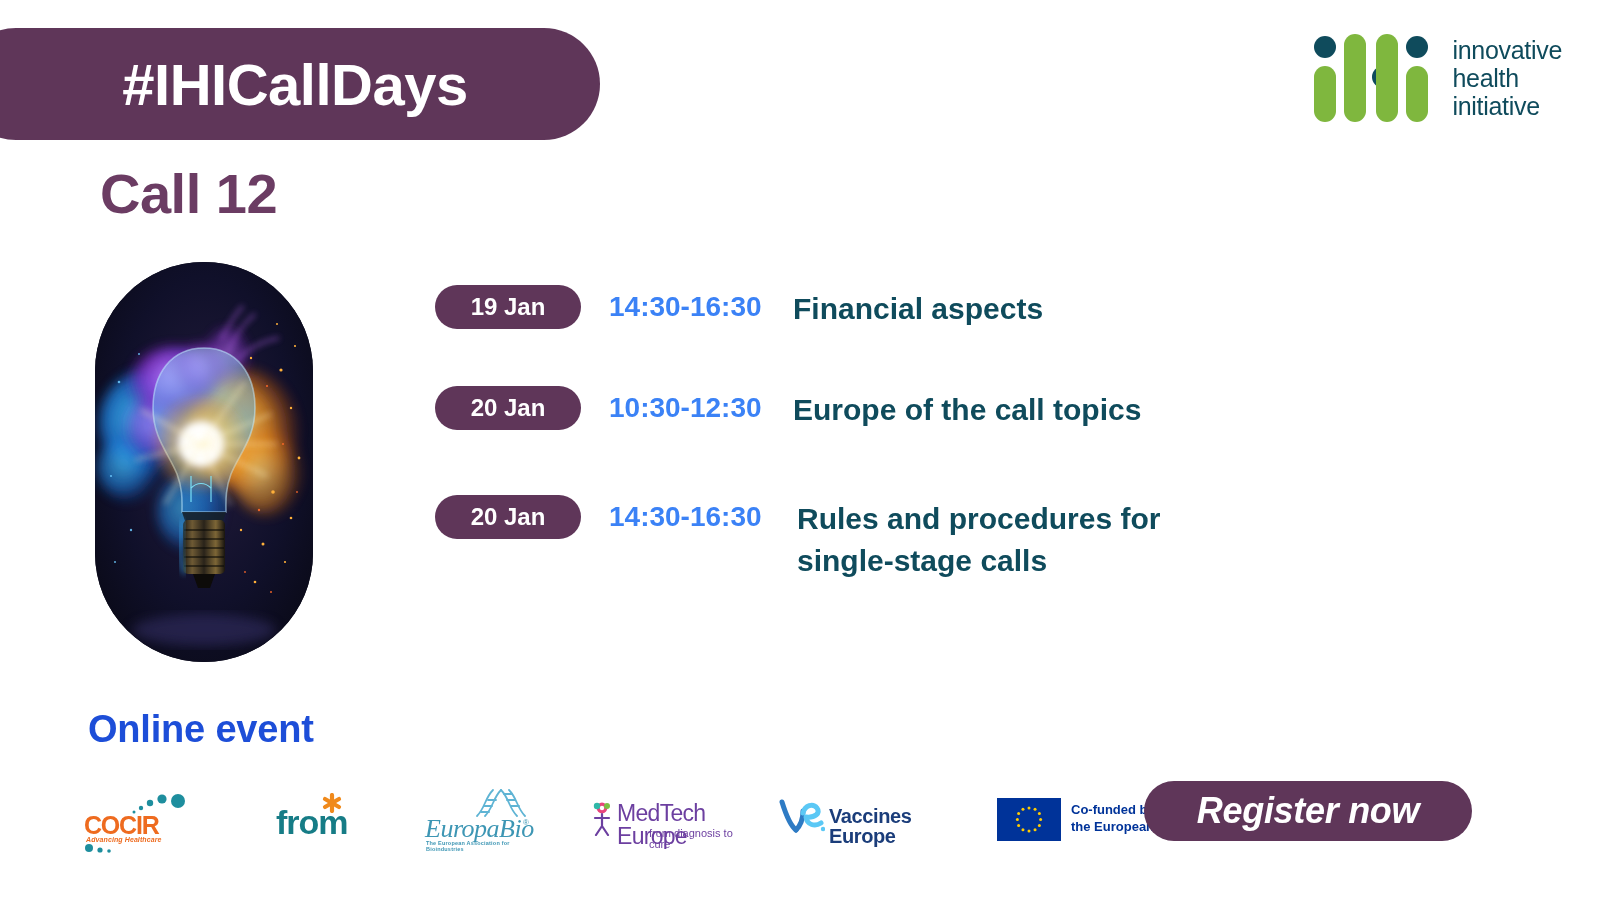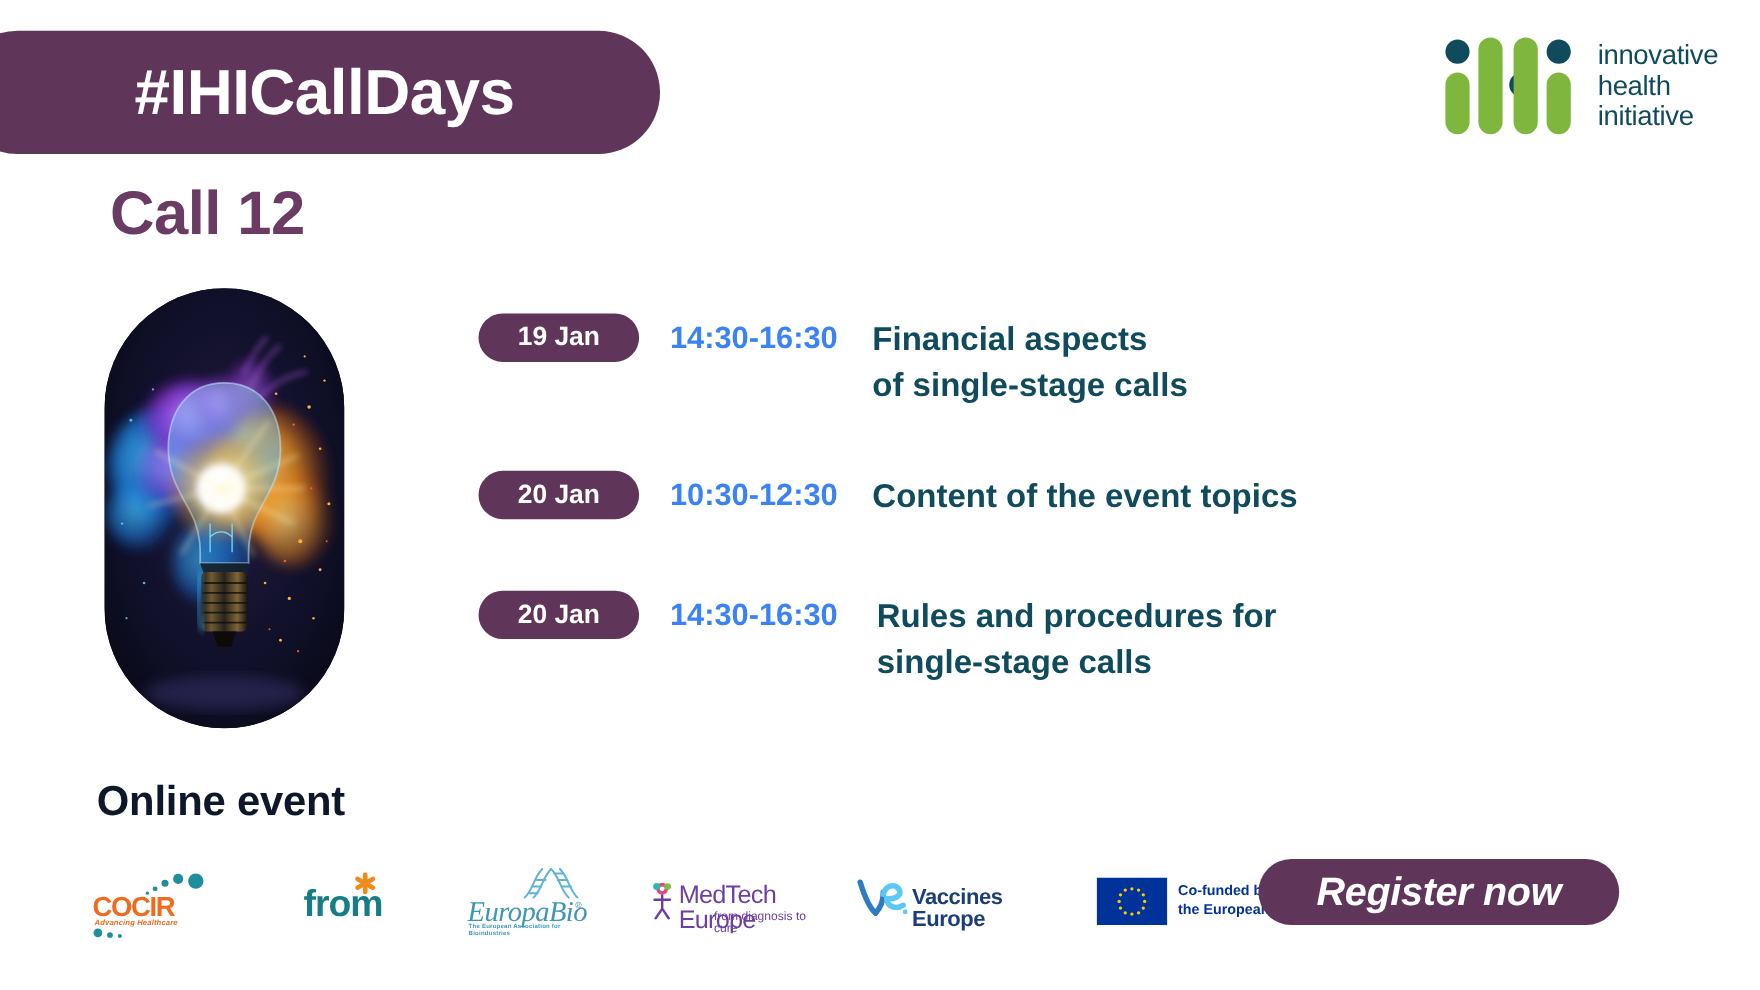--- a/index.html
+++ b/index.html
@@ -144,21 +144,21 @@
     line-height: 1.4;
     padding-top: 3px;
   }
   .sched-title .ln { display: block; }
 
   
   .online-event {
     position: absolute;
     left: 88px;
     top: 708px;
-    color: #0f172a;
+    color: #1d4ed8;
     font-size: 38px;
     font-weight: bold;
     letter-spacing: -0.2px;
     text-align: center;
   }
 
   
   .partners {
     position: absolute;
     left: 84px;
@@ -456,29 +456,28 @@
     </svg>
   </div>
 
   <div class="schedule">
 
     <div class="sched-row r1" style="margin-bottom:56px;">
       <div class="date-badge">19 Jan</div>
       <div class="sched-time">14:30-16:30</div>
       <div class="sched-title">
         <span class="ln">Financial aspects</span>
-        <span class="ln">of single-stage calls</span>
       </div>
     </div>
 
     <div class="sched-row r2" style="margin-bottom:64px;">
       <div class="date-badge">20 Jan</div>
       <div class="sched-time">10:30-12:30</div>
       <div class="sched-title">
-        <span class="ln">Content of the event topics</span>
+        <span class="ln">Europe of the call topics</span>
       </div>
     </div>
 
     <div class="sched-row r3">
       <div class="date-badge">20 Jan</div>
       <div class="sched-time">14:30-16:30</div>
       <div class="sched-title" style="padding-left:4px;">
         <span class="ln">Rules and procedures for</span>
         <span class="ln" style="padding-left:-4px;">single-stage calls</span>
       </div>

